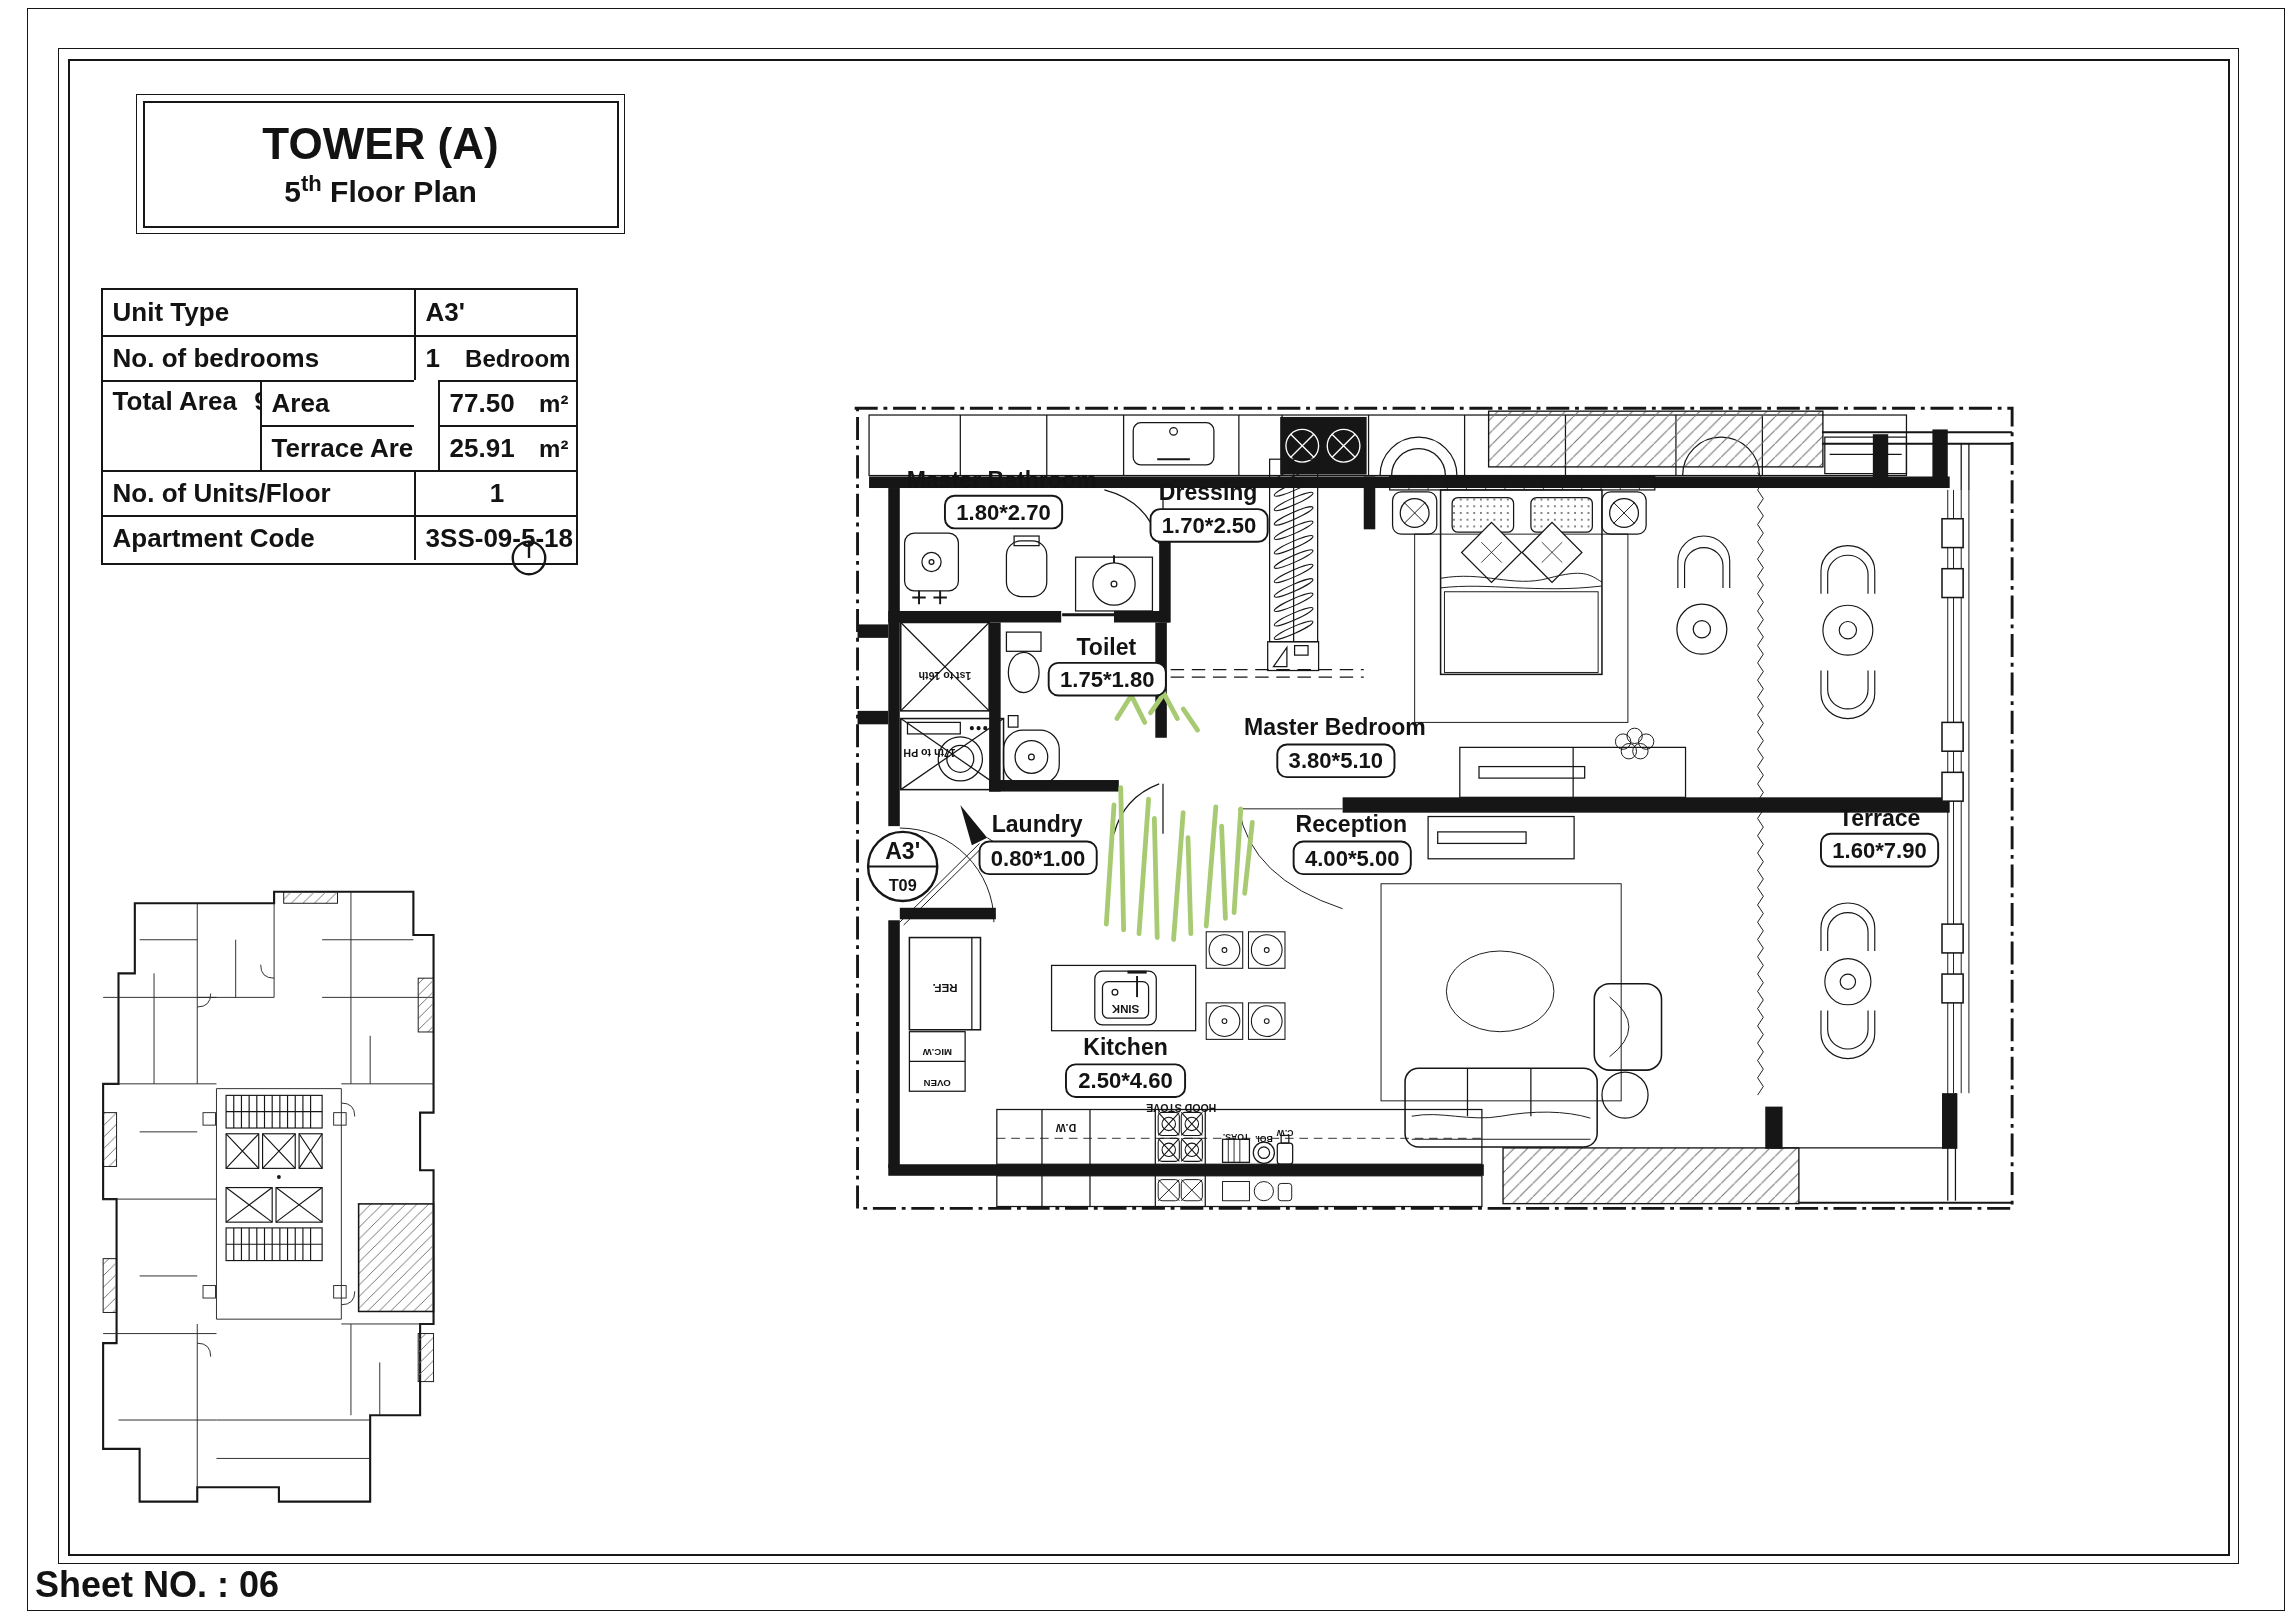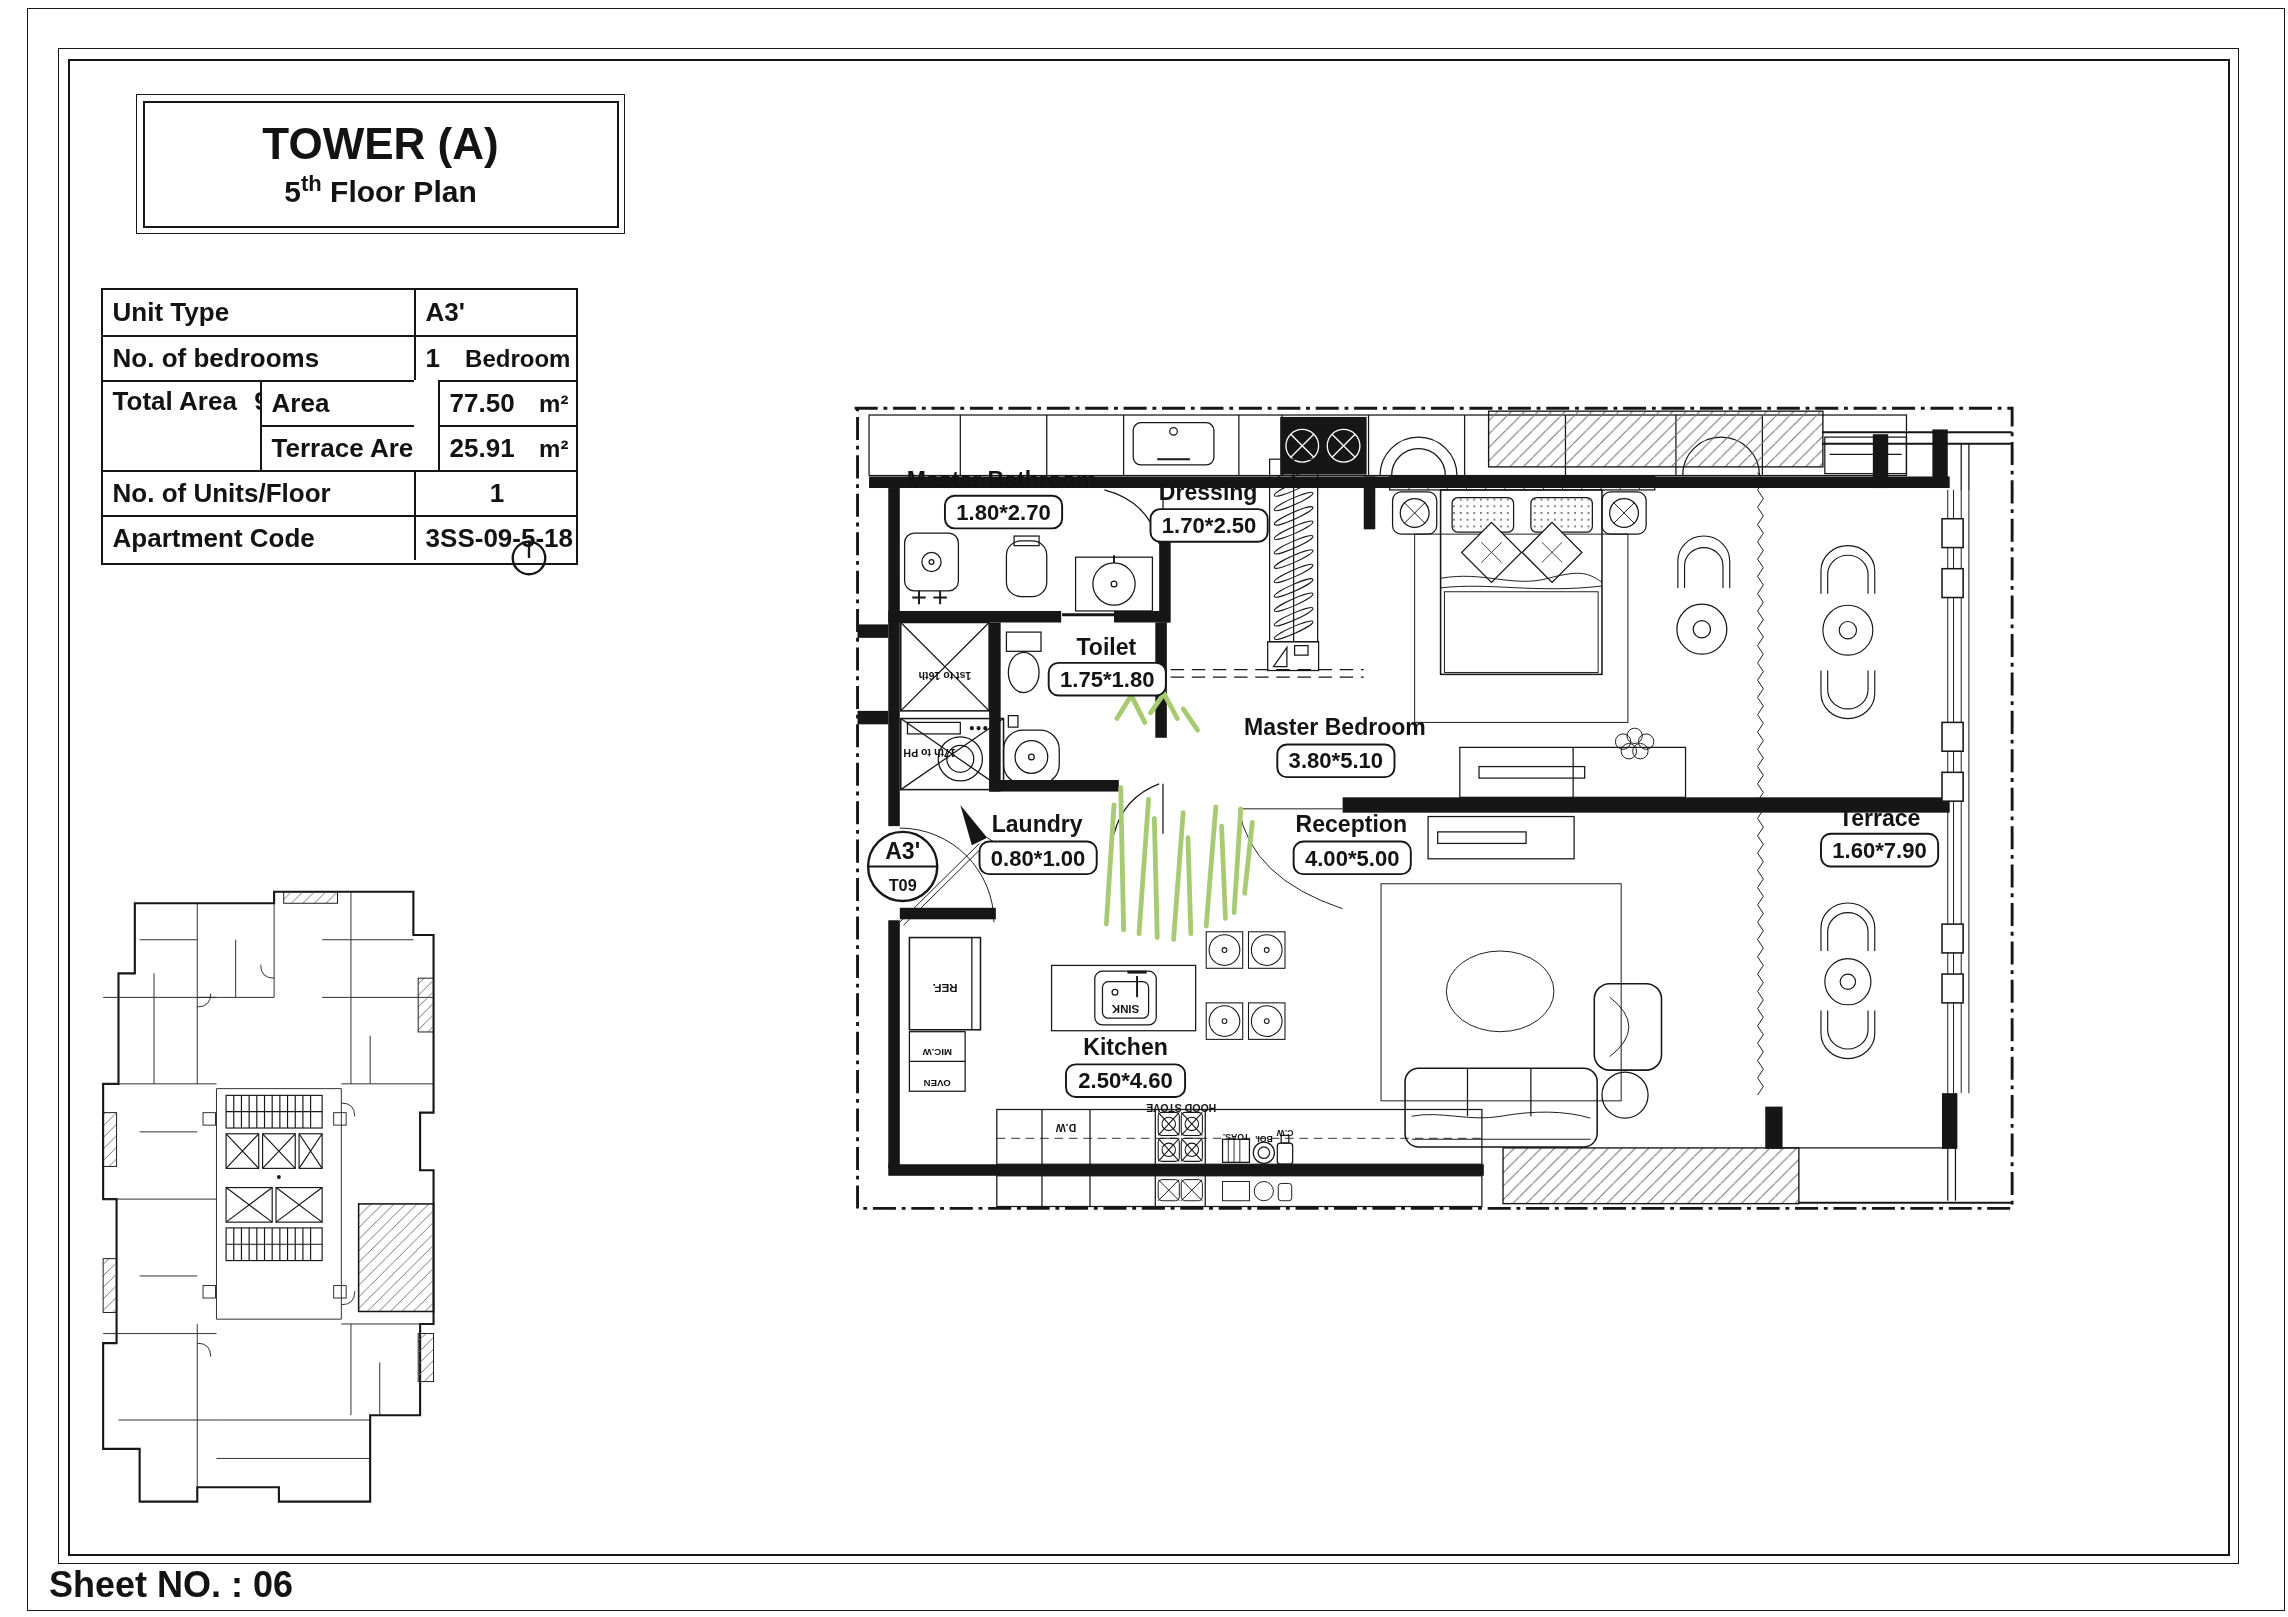--- a/index.html
+++ b/index.html
@@ -26,21 +26,21 @@
   .cell.r1{border-top:none;}
   .cell.vline{border-left:2.4px solid #161616;}
   .cell.span2{grid-column:1 / span 2;}
   .cell.rowspan2{grid-row:3 / span 2;flex-direction:row;align-items:stretch;justify-content:space-between;
                  padding:3.8px 9.6px 5.8px 9.6px;}
   .valcell{justify-content:space-between;margin-left:24px;}
   .unit{font-size:24px;}
   .num-gap{display:flex;gap:25px;align-items:baseline;}
   .ta-bottom{display:flex;justify-content:space-between;align-items:baseline;padding-left:17.3px;}
   
-  .sheet-no{left:49px;top:1564px;font-size:36px;font-weight:bold;}
+  .sheet-no{left:35px;top:1564px;font-size:36px;font-weight:bold;}
   svg text{font-family:"Liberation Sans",sans-serif;font-weight:bold;fill:#131313;stroke:none;}
 </style>
 </head>
 <body>
 
 <div class="sheet">
 
   <div class="abs border-outer"></div>
   <div class="abs frame-a"></div>
   <div class="abs frame-b"></div>

